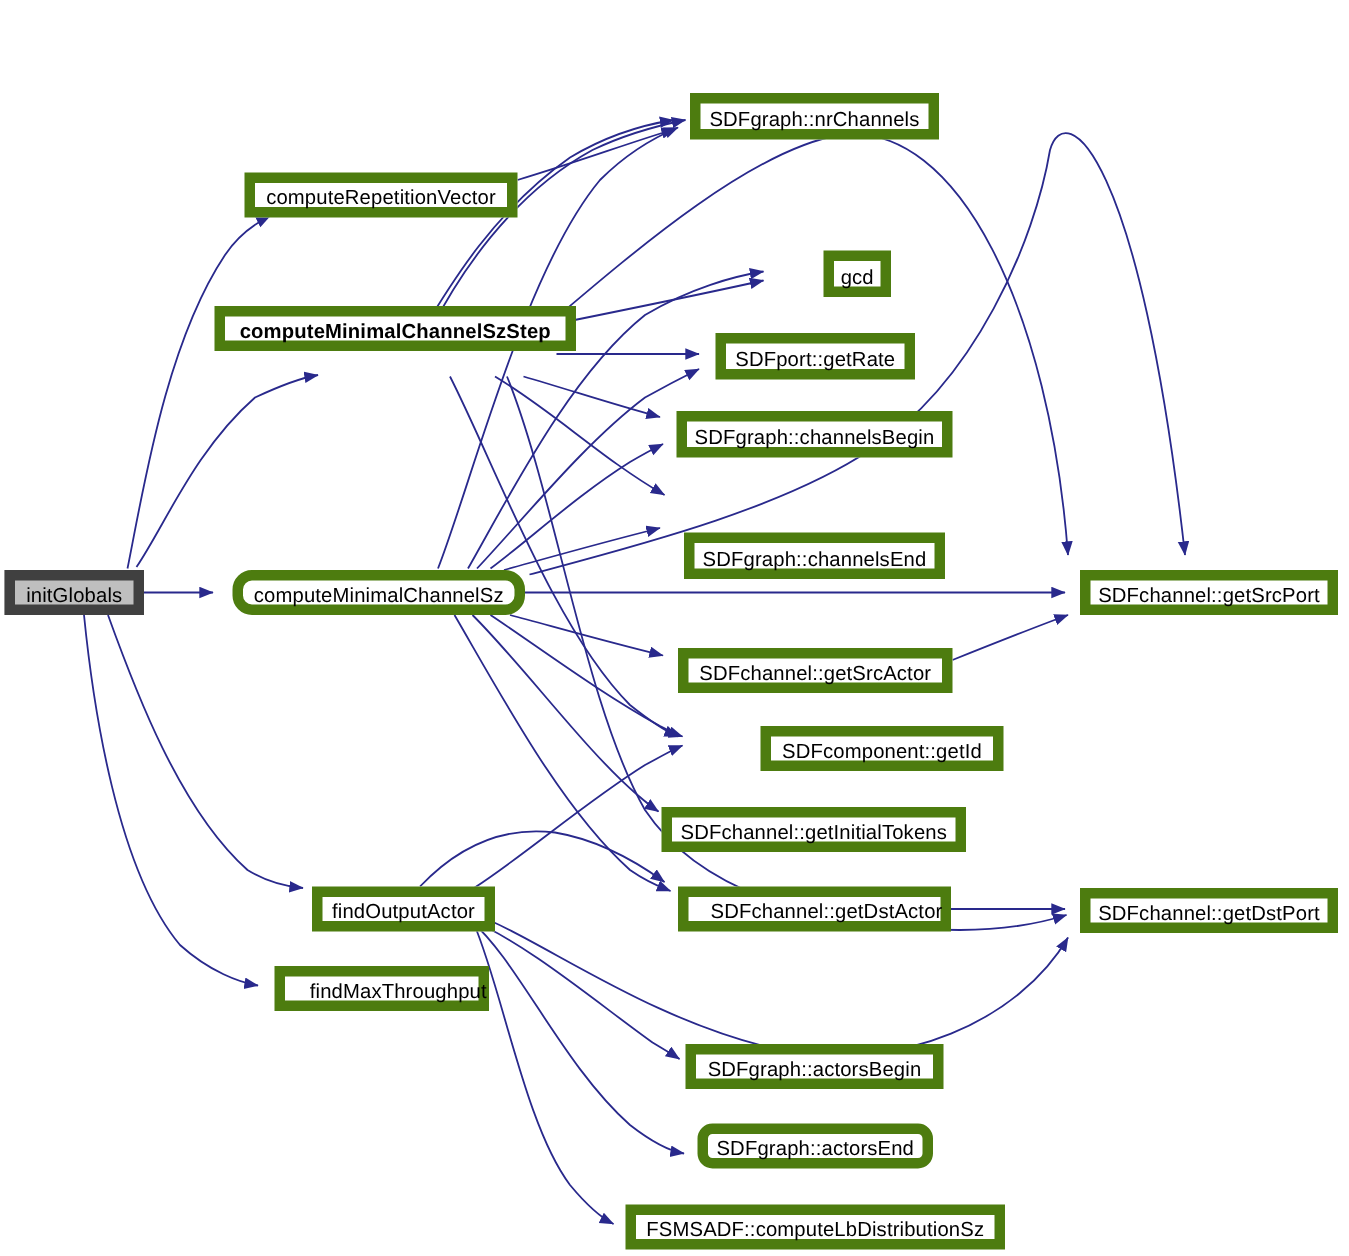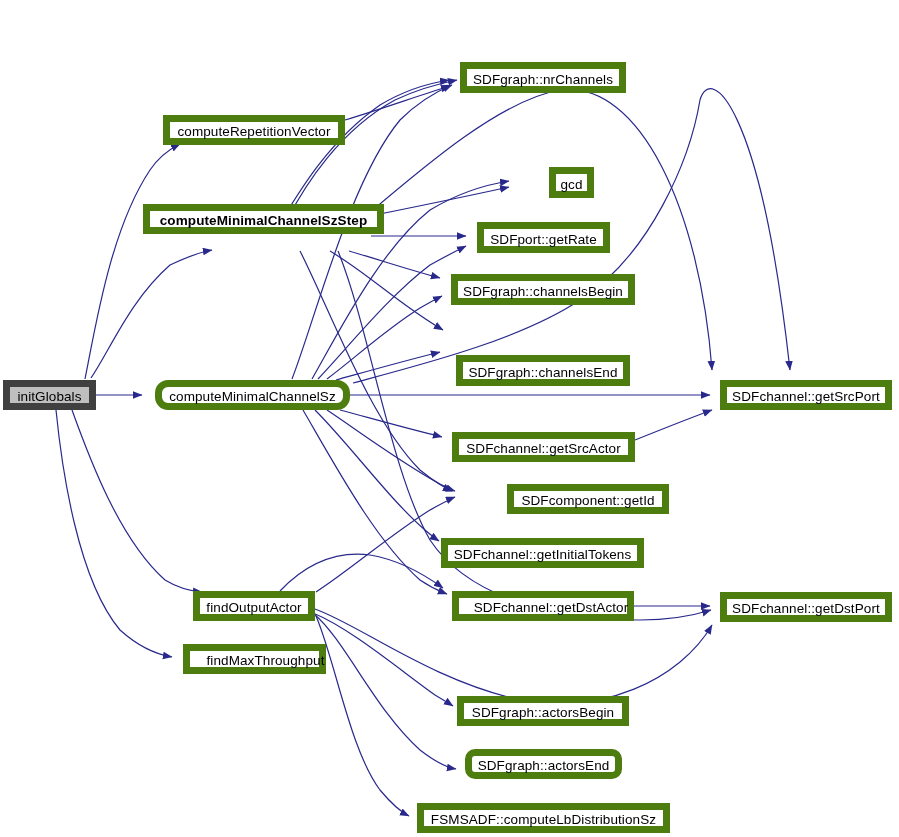--- a/index.html
+++ b/index.html
@@ -98,21 +98,21 @@
       </div>
       <div class="node" style="left: 163px; top: 115px; width: 182px; height: 30px;">
         <span class="node-label">computeRepetitionVector</span>
       </div>
       <div class="node" style="left: 143px; top: 204px; width: 241px; height: 30px; font-weight: bold;">
         <span class="node-label">computeMinimalChannelSzStep</span>
       </div>
       <div class="node" style="left: 155px; top: 380px; width: 195px; height: 30px; border-radius: 13px;">
         <span class="node-label">computeMinimalChannelSz</span>
       </div>
-      <div class="node" style="left: 193px; top: 591px; width: 122px; height: 30px;">
+      <div class="node" style="left: 208px; top: 591px; width: 122px; height: 30px;">
         <span class="node-label">findOutputActor</span>
       </div>
       <div class="node" style="left: 183px; top: 644px; width: 143px; height: 30px; padding-left: 22px;">
         <span class="node-label">findMaxThroughput</span>
       </div>
       <div class="node" style="left: 460px; top: 62px; width: 166px; height: 31px;">
         <span class="node-label">SDFgraph::nrChannels</span>
       </div>
       <div class="node" style="left: 520px; top: 167px; width: 45px; height: 31px; margin-left: 29px;">
         <span class="node-label">gcd</span>

